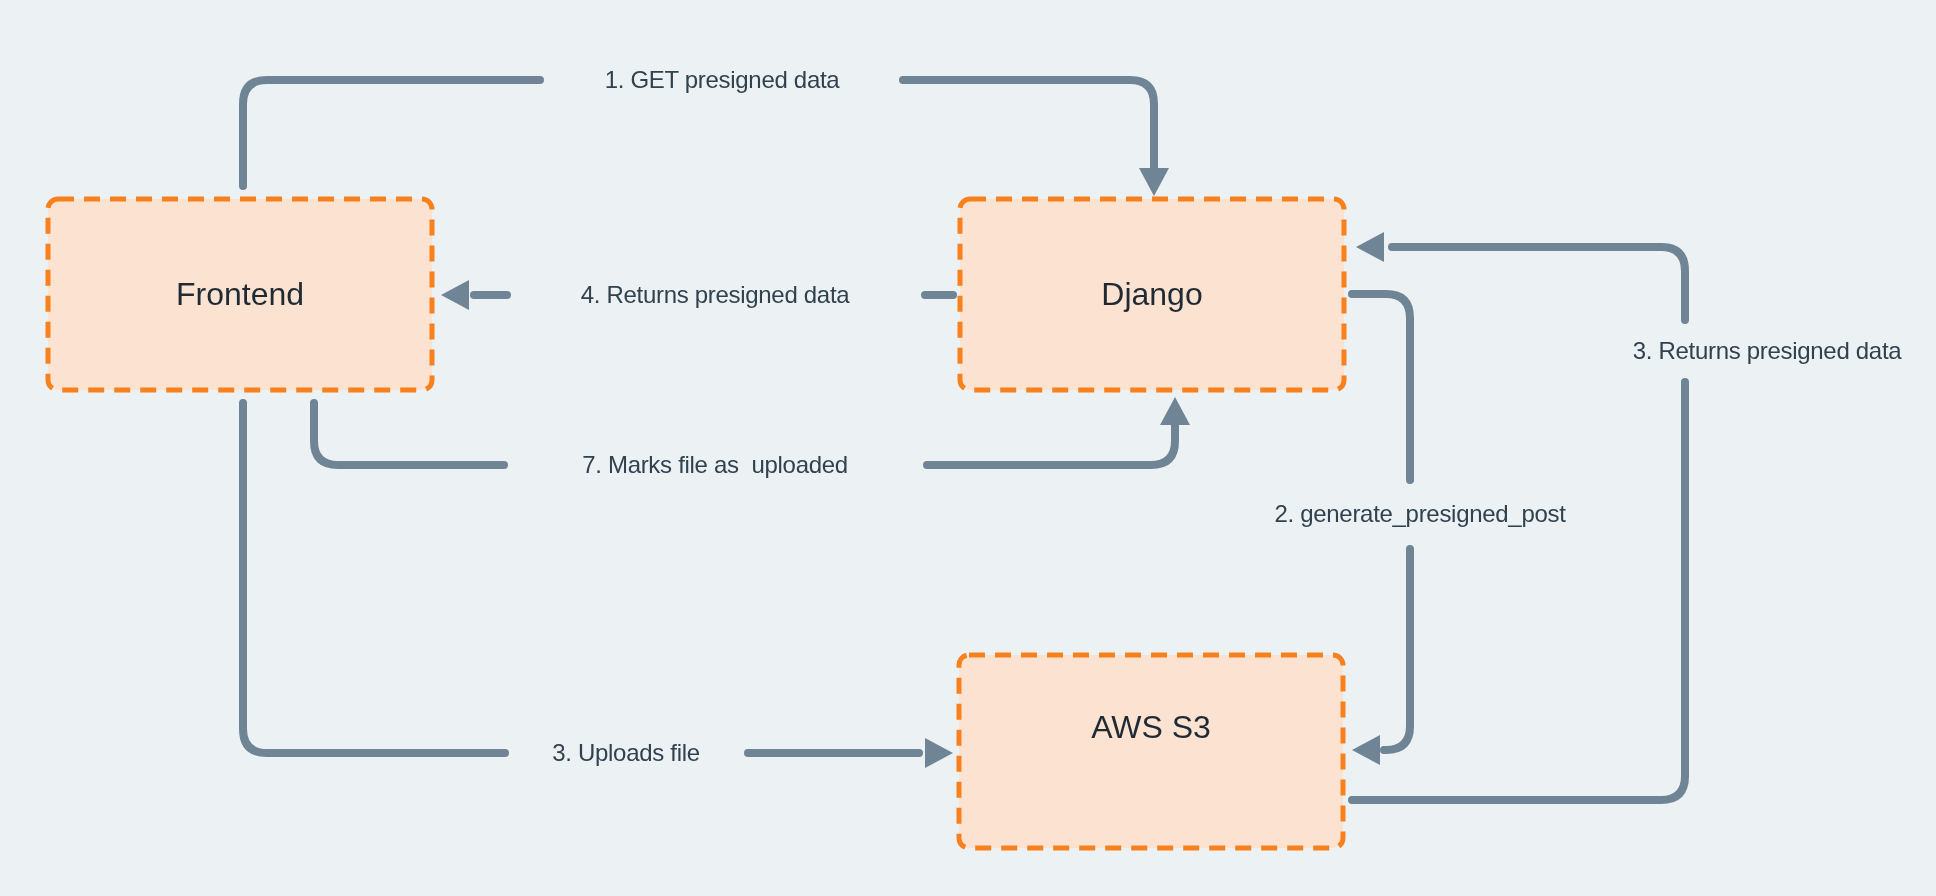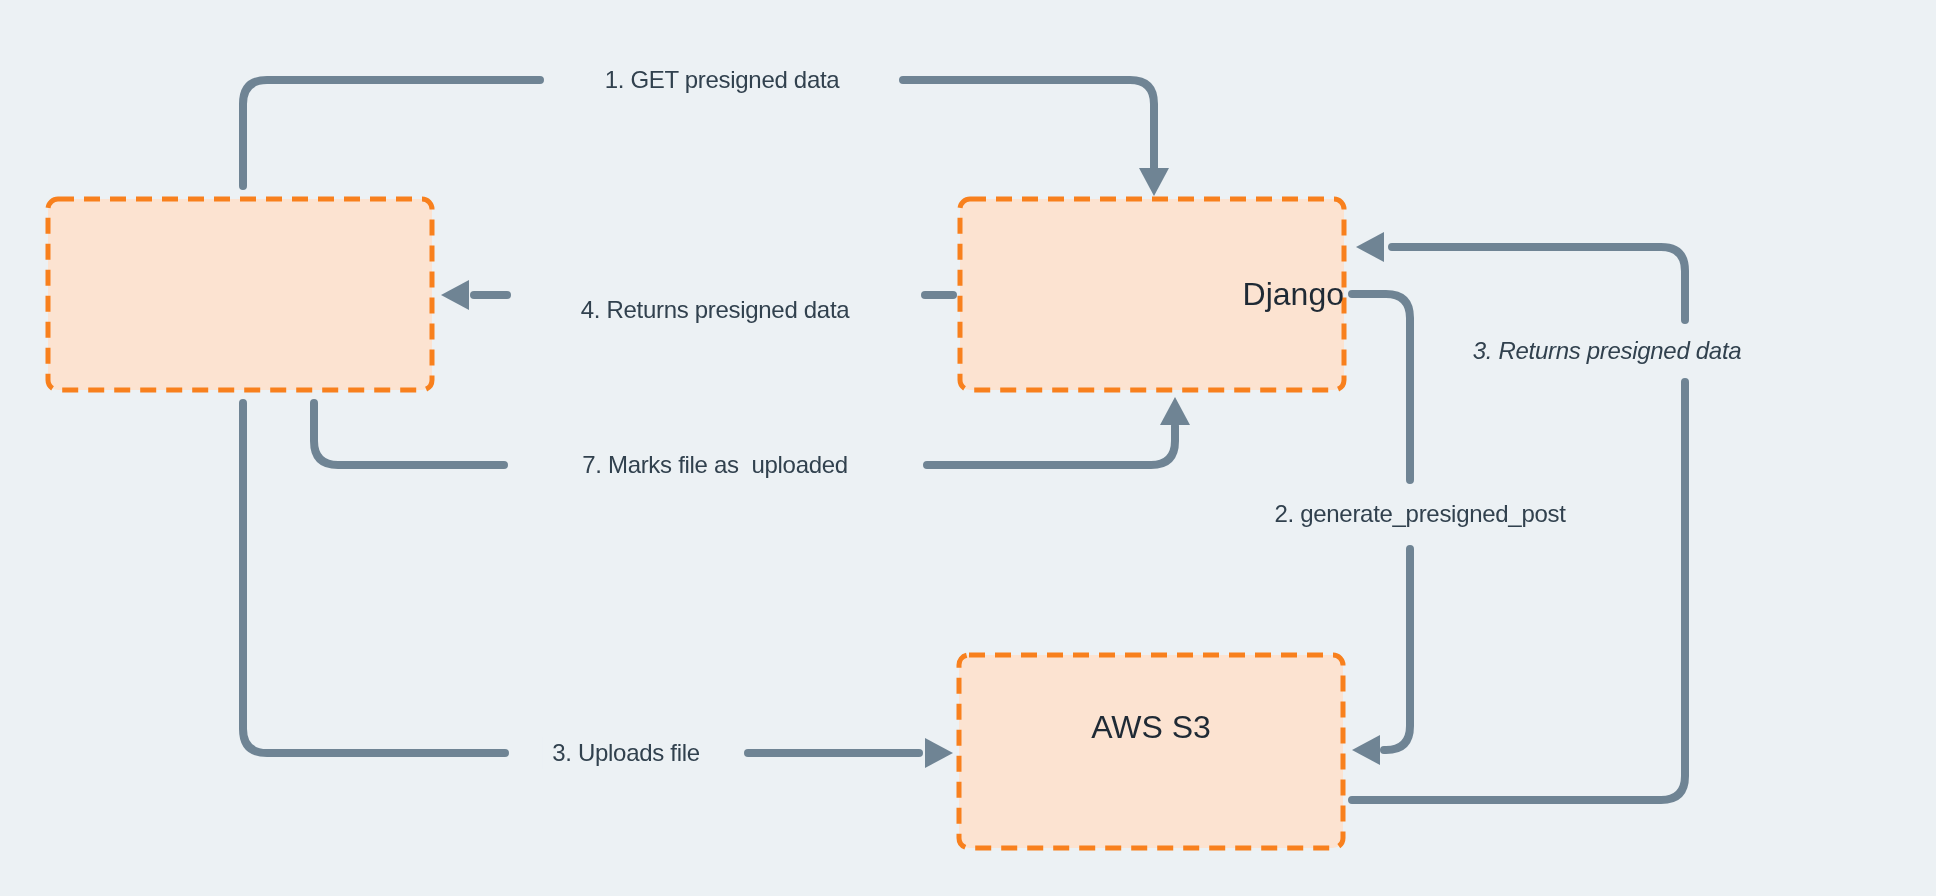--- a/index.html
+++ b/index.html
@@ -84,32 +84,35 @@
       <polygon points="1352,750 1380,735 1380,765" fill="#6F8494" stroke="none"></polygon>
     </g>
 
     <g stroke="#6F8494" stroke-width="8" stroke-linecap="round">
       <path d="M 1352 800 L 1661 800 Q 1685 800 1685 776 L 1685 382"></path>
       <path d="M 1685 320 L 1685 271 Q 1685 247 1661 247 L 1392 247"></path>
       <polygon points="1356,247 1384,232 1384,262" fill="#6F8494" stroke="none"></polygon>
     </g>
   </svg>
 
-  <div class="node" style="left:960px;top:199px;width:384px;height:191px;justify-content:flex-end;">
+  <div class="node" style="left:48px;top:199px;width:384px;height:191px;">
+    <span>Frontend</span>
+  </div>
+  <div class="node" style="left:960px;top:199px;width:384px;height:191px;">
     <span>Django</span>
   </div>
   <div class="node" style="left:959px;top:631px;width:384px;height:193px;">
     <span>AWS S3</span>
   </div>
 
   <div class="edge-label" style="left:722px;top:80px;">1. GET presigned data</div>
 
   <div class="edge-label" style="left:1420px;top:514px;">2. generate_presigned_post</div>
 
-  <div class="edge-label" style="left:1607px;top:351px;font-style:italic;">3. Returns presigned data</div>
+  <div class="edge-label" style="left:1767px;top:351px;">3. Returns presigned data</div>
 
-  <div class="edge-label" style="left:715px;top:310px;">4. Returns presigned data</div>
+  <div class="edge-label" style="left:715px;top:295px;">4. Returns presigned data</div>
 
   <div class="edge-label" style="left:626px;top:753px;">3. Uploads file</div>
 
   <div class="edge-label" style="left:715px;top:465px;">7. Marks file as  uploaded</div>
 
 </div>
 
 </body></html>

